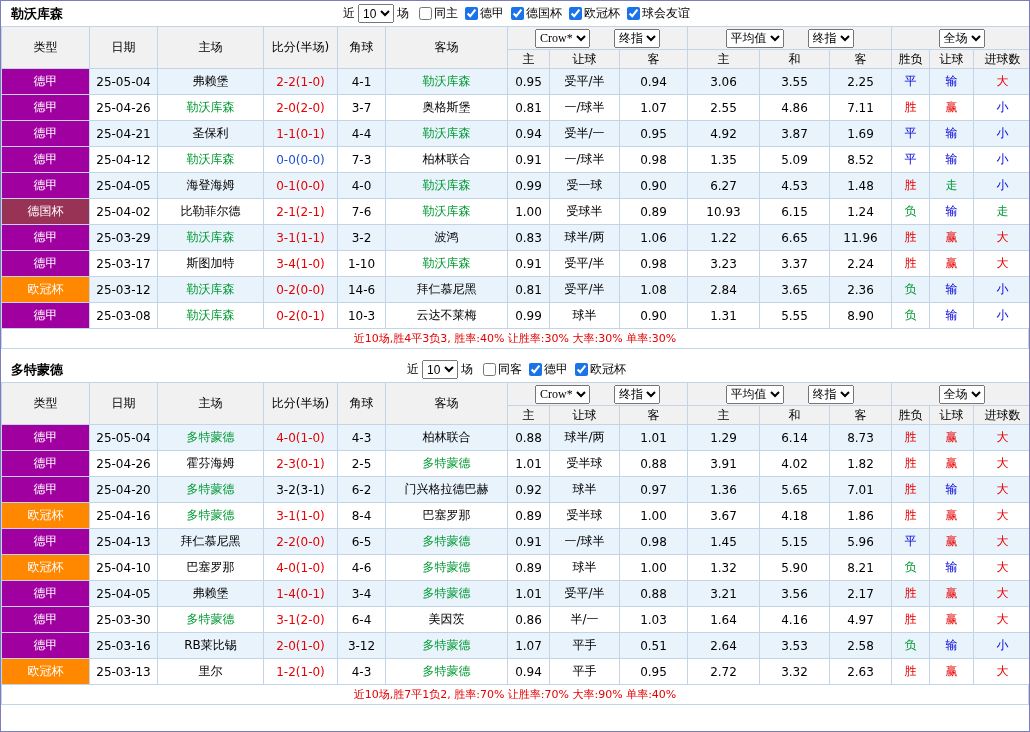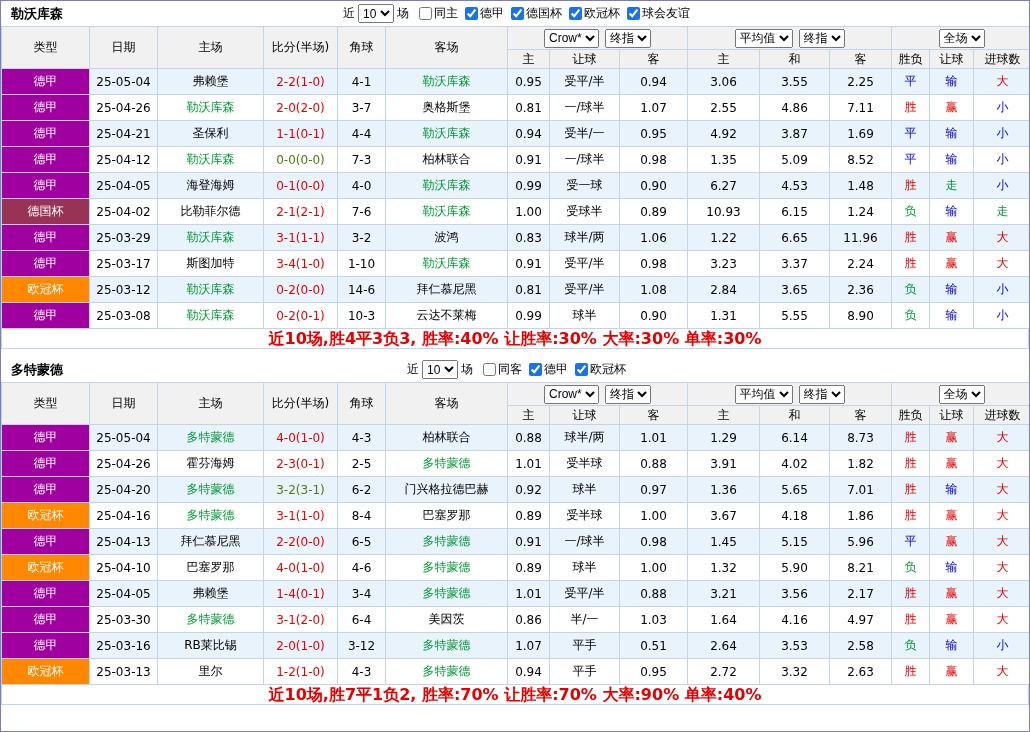--- a/index.html
+++ b/index.html
@@ -12,32 +12,32 @@
   .radio-opt.selected{color:#2ee0ff;}
   .radio-opt.selected .radio-dot{border-color:#2ee0ff;background:#2ee0ff;}
   .titlebar-buttons{position:absolute;right:6px;top:4px;display:flex;gap:5px;}
   .tb-btn{width:22px;height:22px;border:1px solid #a8a8ec;border-radius:3px;background:#7878d4;color:#fff;font-size:13px;line-height:18px;text-align:center;cursor:pointer;padding:0;}
   .tb-btn.close{background:#38b4e8;border-color:#90dcf8;font-size:15px;}
   .filter-row{height:25px;display:flex;align-items:center;position:relative;background:#fff;}
   .team-name{position:absolute;left:10px;font-weight:bold;font-size:13px;}
   .filters{margin:0 auto;display:flex;align-items:center;}
   .filters > span{margin:0 3px;}
   .count-select,.hdr-select{font-size:12px;height:19px;}
-  .hdr-select{margin:0 3px;}
+  .hdr-select{margin:0 12px;font-family:Liberation Serif, serif;}
   .cb-label{display:inline-flex;align-items:center;margin-left:7px;cursor:pointer;}
   .cb-label input{width:13px;height:13px;margin-right:2px;accent-color:#1a73e8;}
   table.results-table{width:1030px;border-collapse:collapse;table-layout:fixed;}
   .results-table th,.results-table td{border:1px solid #c2d4e6;text-align:center;white-space:nowrap;overflow:hidden;font-size:12px;}
   .results-table thead th{background:#f1f1f1;font-weight:normal;color:#000;}
   .results-table thead tr:first-child th{height:23px;}
   .results-table thead tr:last-child th{height:19px;}
   .results-table tbody td{height:26px;background:#fff;}
   .results-table tbody tr.alt td{background:#e9f3fc;}
   td.league{color:#fff;}
-  .summary{height:20px;line-height:19px;text-align:center;border:1px solid #c2d4e6;border-top:none;font-size:16px;font-weight:bold;}
+  .summary{height:20px;line-height:19px;text-align:center;border:1px solid #c2d4e6;border-top:none;font-size:11px;}
   .section + .section{margin-top:8px;}
 </style>
 </head>
 <body>
 
 <div class="window">
   <div id="sections">
       <section class="section">
         <div class="filter-row">
           <span class="team-name">勒沃库森</span>
@@ -158,21 +158,21 @@
               <td class="odds">3.87</td>
               <td class="odds">1.69</td>
               <td class="result" style="color: rgb(0, 0, 221);">平</td>
               <td class="result" style="color: rgb(0, 0, 221);">输</td>
               <td class="result" style="color: rgb(0, 0, 221);">小</td>
             </tr>
             <tr>
               <td class="league" style="background: rgb(161, 0, 161);">德甲</td>
               <td class="date">25-04-12</td>
               <td class="team" style="color: rgb(0, 153, 51);">勒沃库森</td>
-              <td class="score" style="color: #4d7c0f;">0-0(0-0)</td>
+              <td class="score" style="color: #1d4ed8;">0-0(0-0)</td>
               <td class="corner">7-3</td>
               <td class="team">柏林联合</td>
               <td class="odds">0.91</td>
               <td class="odds">一/球半</td>
               <td class="odds">0.98</td>
               <td class="odds">1.35</td>
               <td class="odds">5.09</td>
               <td class="odds">8.52</td>
               <td class="result" style="color: rgb(0, 0, 221);">平</td>
               <td class="result" style="color: rgb(0, 0, 221);">输</td>
@@ -379,21 +379,21 @@
               <td class="odds">4.02</td>
               <td class="odds">1.82</td>
               <td class="result" style="color: rgb(230, 0, 0);">胜</td>
               <td class="result" style="color: rgb(230, 0, 0);">赢</td>
               <td class="result" style="color: rgb(230, 0, 0);">大</td>
             </tr>
             <tr class="alt">
               <td class="league" style="background: rgb(161, 0, 161);">德甲</td>
               <td class="date">25-04-20</td>
               <td class="team" style="color: rgb(0, 153, 51);">多特蒙德</td>
-              <td class="score" style="color: #4d7c0f;">3-2(3-1)</td>
+              <td class="score" style="color: #000000;">3-2(3-1)</td>
               <td class="corner">6-2</td>
               <td class="team">门兴格拉德巴赫</td>
               <td class="odds">0.92</td>
               <td class="odds">球半</td>
               <td class="odds">0.97</td>
               <td class="odds">1.36</td>
               <td class="odds">5.65</td>
               <td class="odds">7.01</td>
               <td class="result" style="color: rgb(230, 0, 0);">胜</td>
               <td class="result" style="color: rgb(0, 0, 221);">输</td>

